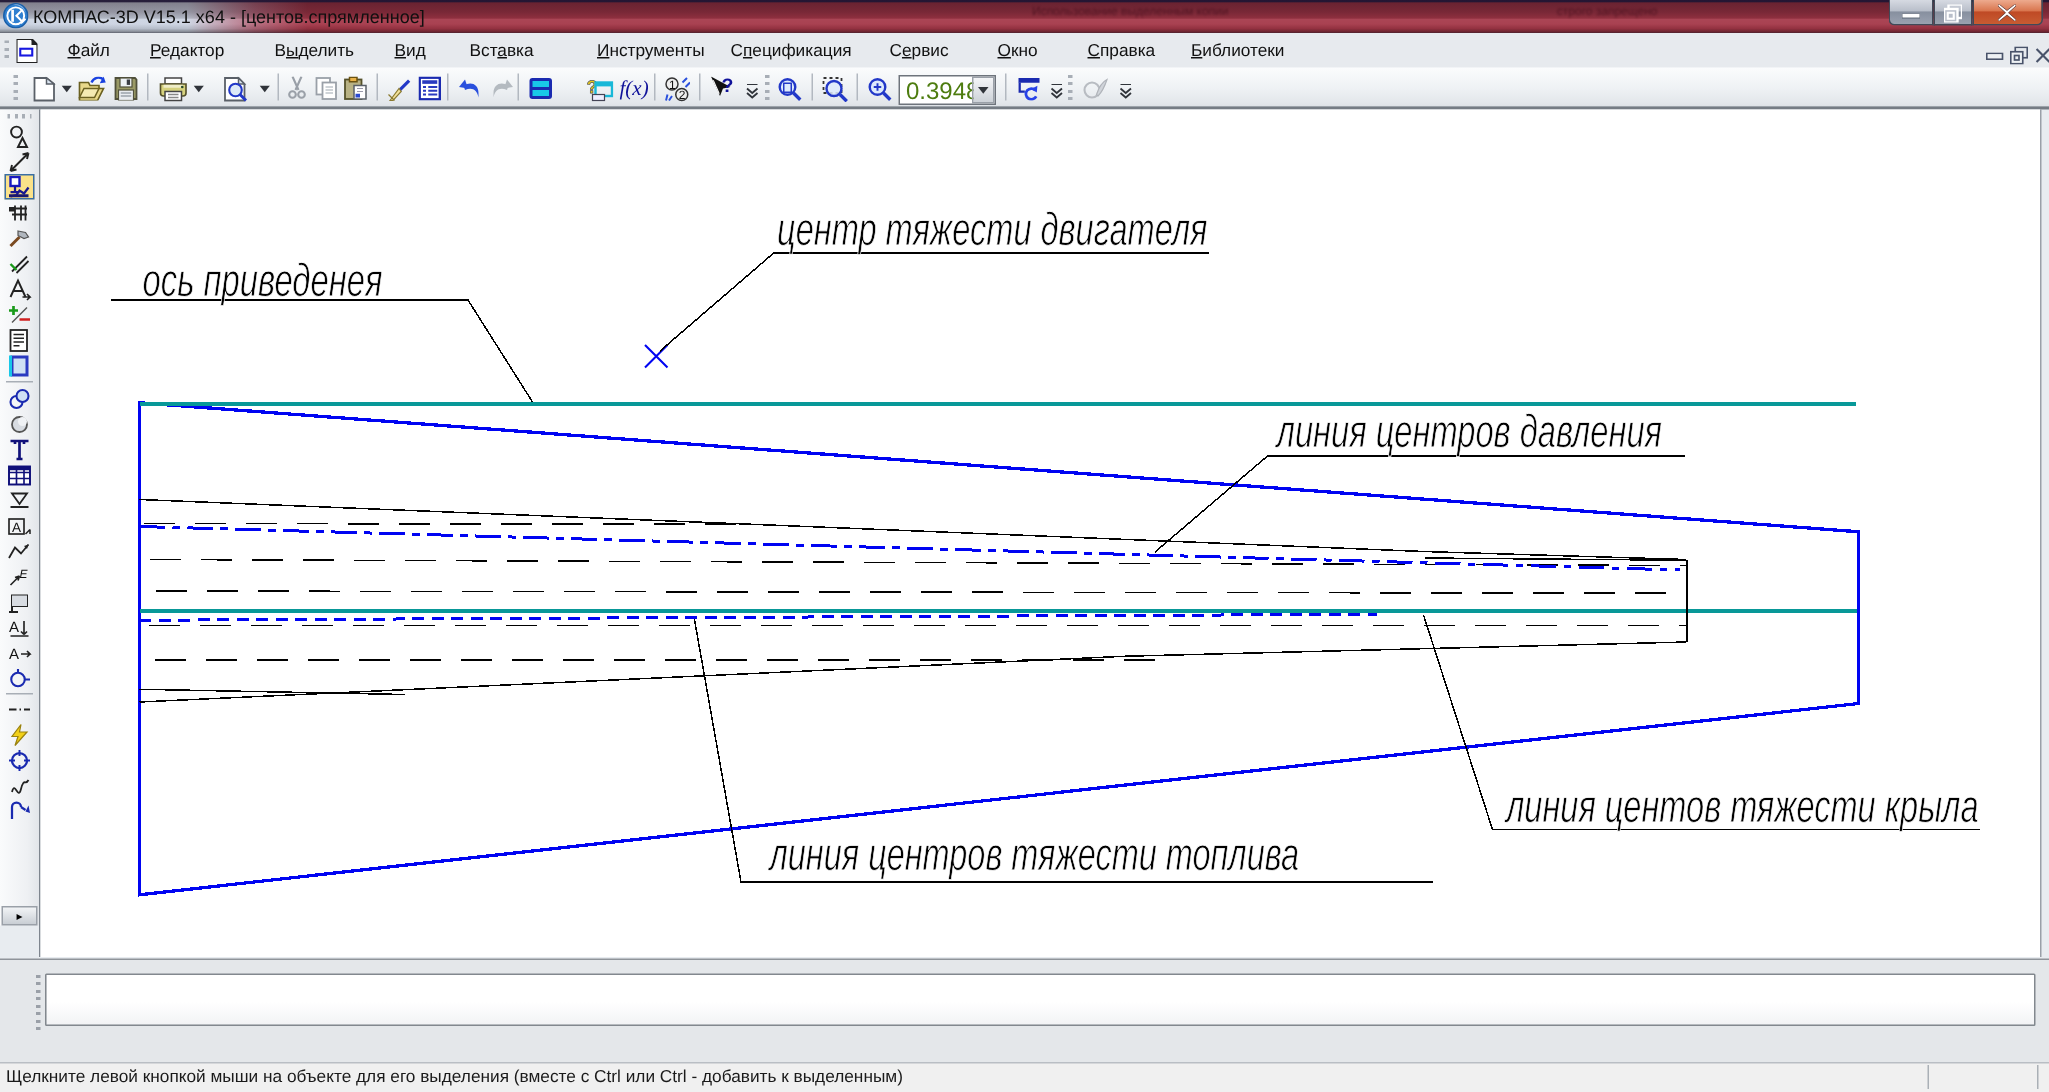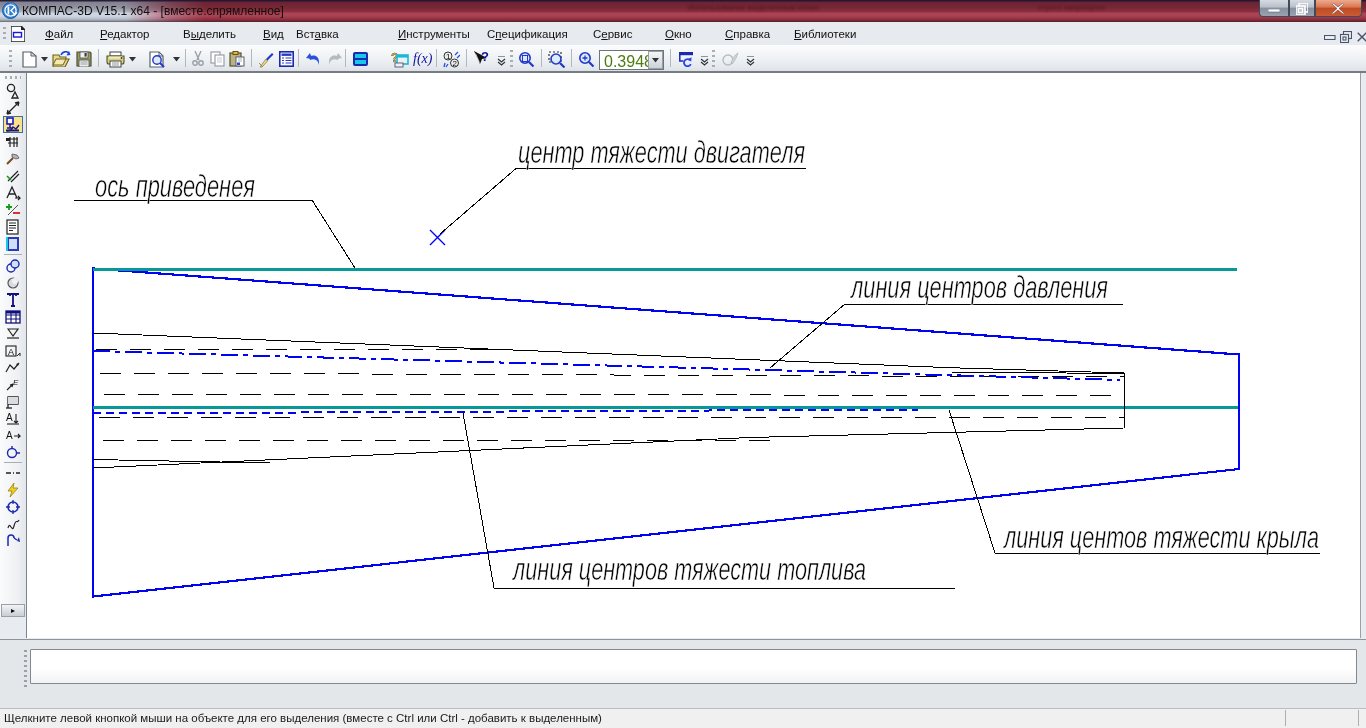--- a/index.html
+++ b/index.html
@@ -62,21 +62,21 @@
   <div id="titlebar"></div>
   <div id="titleshade"></div>
   <svg class="abs" style="left:2px;top:2px" width="17" height="17" viewBox="0 0 17 17">
     <circle cx="8.5" cy="8.5" r="8" fill="#2f7fd0"></circle>
     <circle cx="8.5" cy="8.5" r="8" fill="none" stroke="#1a5fa8" stroke-width="1"></circle>
     <circle cx="8.5" cy="8.5" r="5.6" fill="none" stroke="#fff" stroke-width="1.3"></circle>
     <path d="M5.5 4.5h1.8v8H5.5z M8 8.5l4-4h1.8L10 8.5l3.8 4H12z" fill="#fff"></path>
     <path d="M12 13.5l3-3" stroke="#fff" stroke-width="1.2"></path>
     <path d="M6 1a7 7 0 0 1 9 5 9 9 0 0 0-9-5z" fill="rgba(255,255,255,.4)"></path>
   </svg>
-  <div id="title-text">КОМПАС-3D V15.1 x64 - [вместе.спрямленное]</div>
+  <div id="title-text">КОМПАС-3D V15.1 x64 - [центов.спрямленное]</div>
   <div class="wmark" style="left:688px;width:247px;">Использование выделенным копии</div>
   <div class="wmark" style="left:950px;width:155px;text-align:right;">строго запрещено</div>
   <div class="wbtn" id="btn-min"></div>
   <div class="wbtn" id="btn-max"></div>
   <div class="wbtn" id="btn-cls"></div>
   <svg class="abs" style="left:1268px;top:9px" width="12" height="4">
     <rect x="0" y="0" width="12" height="3" fill="#fff" stroke="#56606e" stroke-width=".6"></rect>
   </svg>
   <svg class="abs" style="left:1296px;top:3px" width="12" height="12" viewBox="0 0 12 12">
     <rect x="3" y="0" width="9" height="9" fill="none" stroke="#fff" stroke-width="1.6"></rect>
@@ -91,21 +91,21 @@
   <div class="abs" style="left:3px;top:27px;width:3px;height:14px;background:repeating-linear-gradient(180deg,#a8aeb6 0 2px,transparent 2px 5px);"></div>
   <svg class="abs" style="left:11px;top:26px" width="14" height="16" viewBox="0 0 14 16">
     <path d="M0 0h10l4 4v12H0z" fill="#fff" stroke="#222" stroke-width="1.4"></path>
     <path d="M10 0l4 4h-4z" fill="#222"></path>
     <rect x="2.5" y="6.5" width="8" height="4.5" fill="none" stroke="#1818e0" stroke-width="1.4"></rect>
   </svg>
   <div class="mi" style="left:45px"><u>Ф</u>айл</div>
   <div class="mi" style="left:100px"><u>Р</u>едактор</div>
   <div class="mi" style="left:183px">В<u>ы</u>делить</div>
   <div class="mi" style="left:263px"><u>В</u>ид</div>
-  <div class="mi" style="left:296px">Вст<u>а</u>вка</div>
+  <div class="mi" style="left:313px">Вст<u>а</u>вка</div>
   <div class="mi" style="left:398px"><u>И</u>нструменты</div>
   <div class="mi" style="left:487px">С<u>п</u>ецификация</div>
   <div class="mi" style="left:593px">С<u>е</u>рвис</div>
   <div class="mi" style="left:665px"><u>О</u>кно</div>
   <div class="mi" style="left:725px"><u>С</u>правка</div>
   <div class="mi" style="left:794px"><u>Б</u>иблиотеки</div>
 
   <svg class="abs" style="left:1324px;top:35px" width="12" height="5" viewBox="0 0 12 5">
     <rect x="0.5" y="0.5" width="10.5" height="4" fill="#eef1f4" stroke="#49536a" stroke-width="1.1"></rect>
   </svg>

